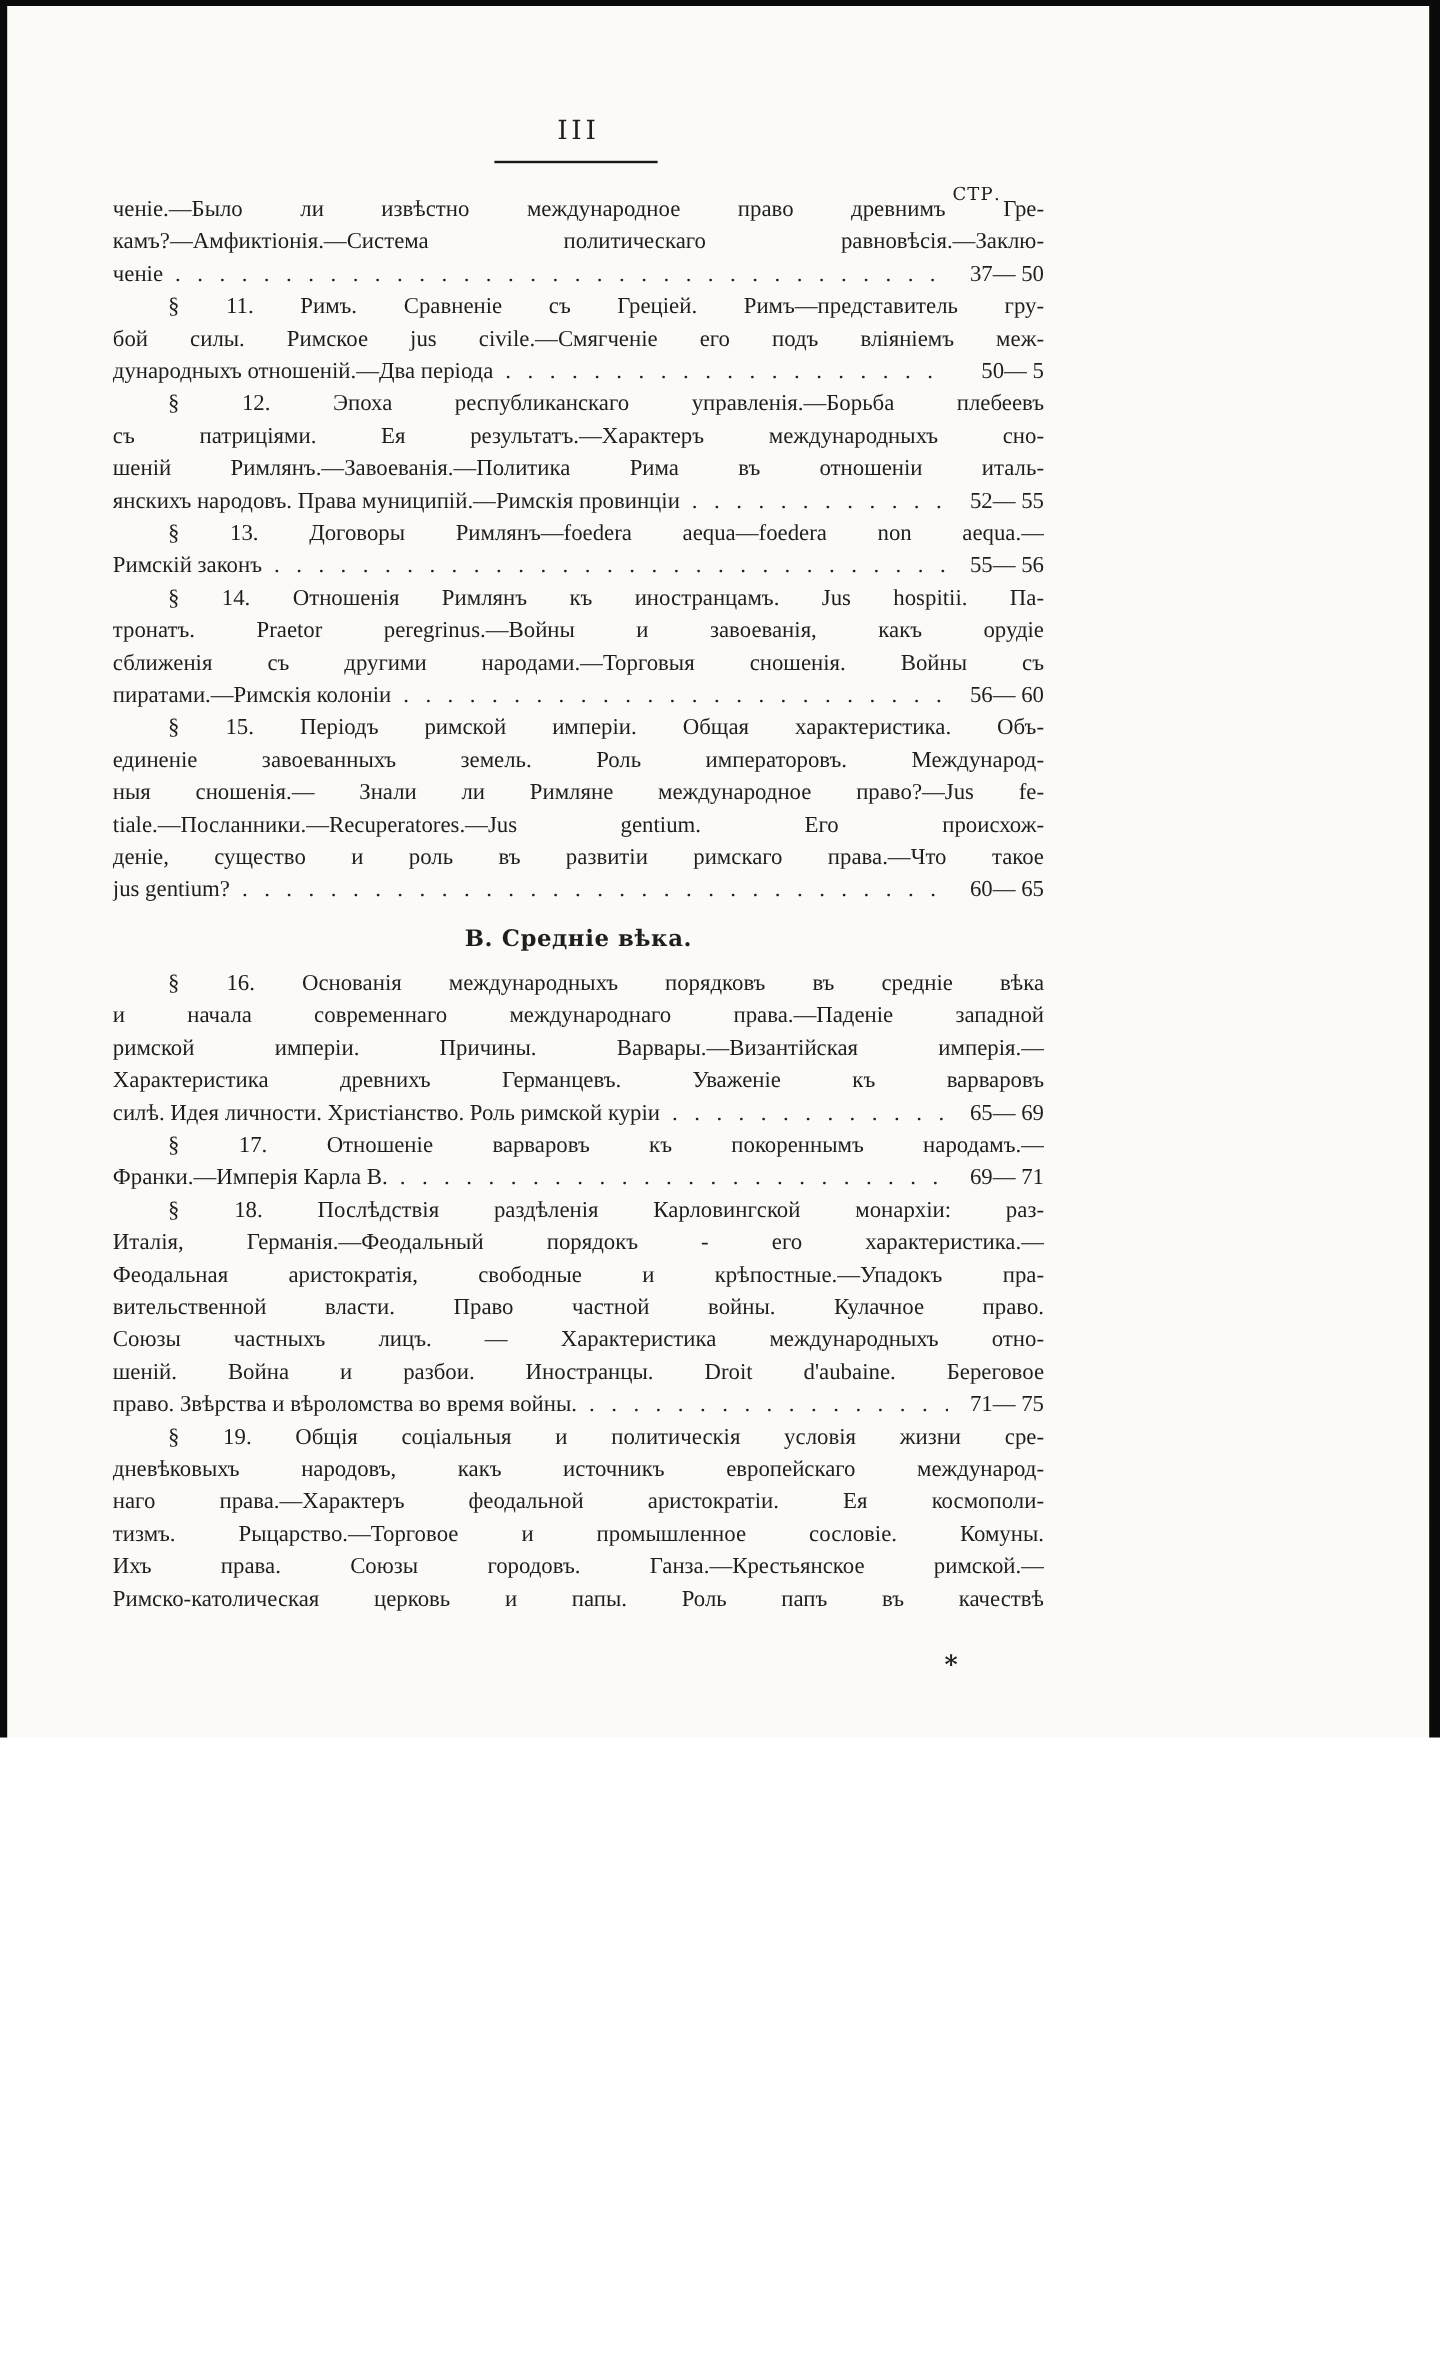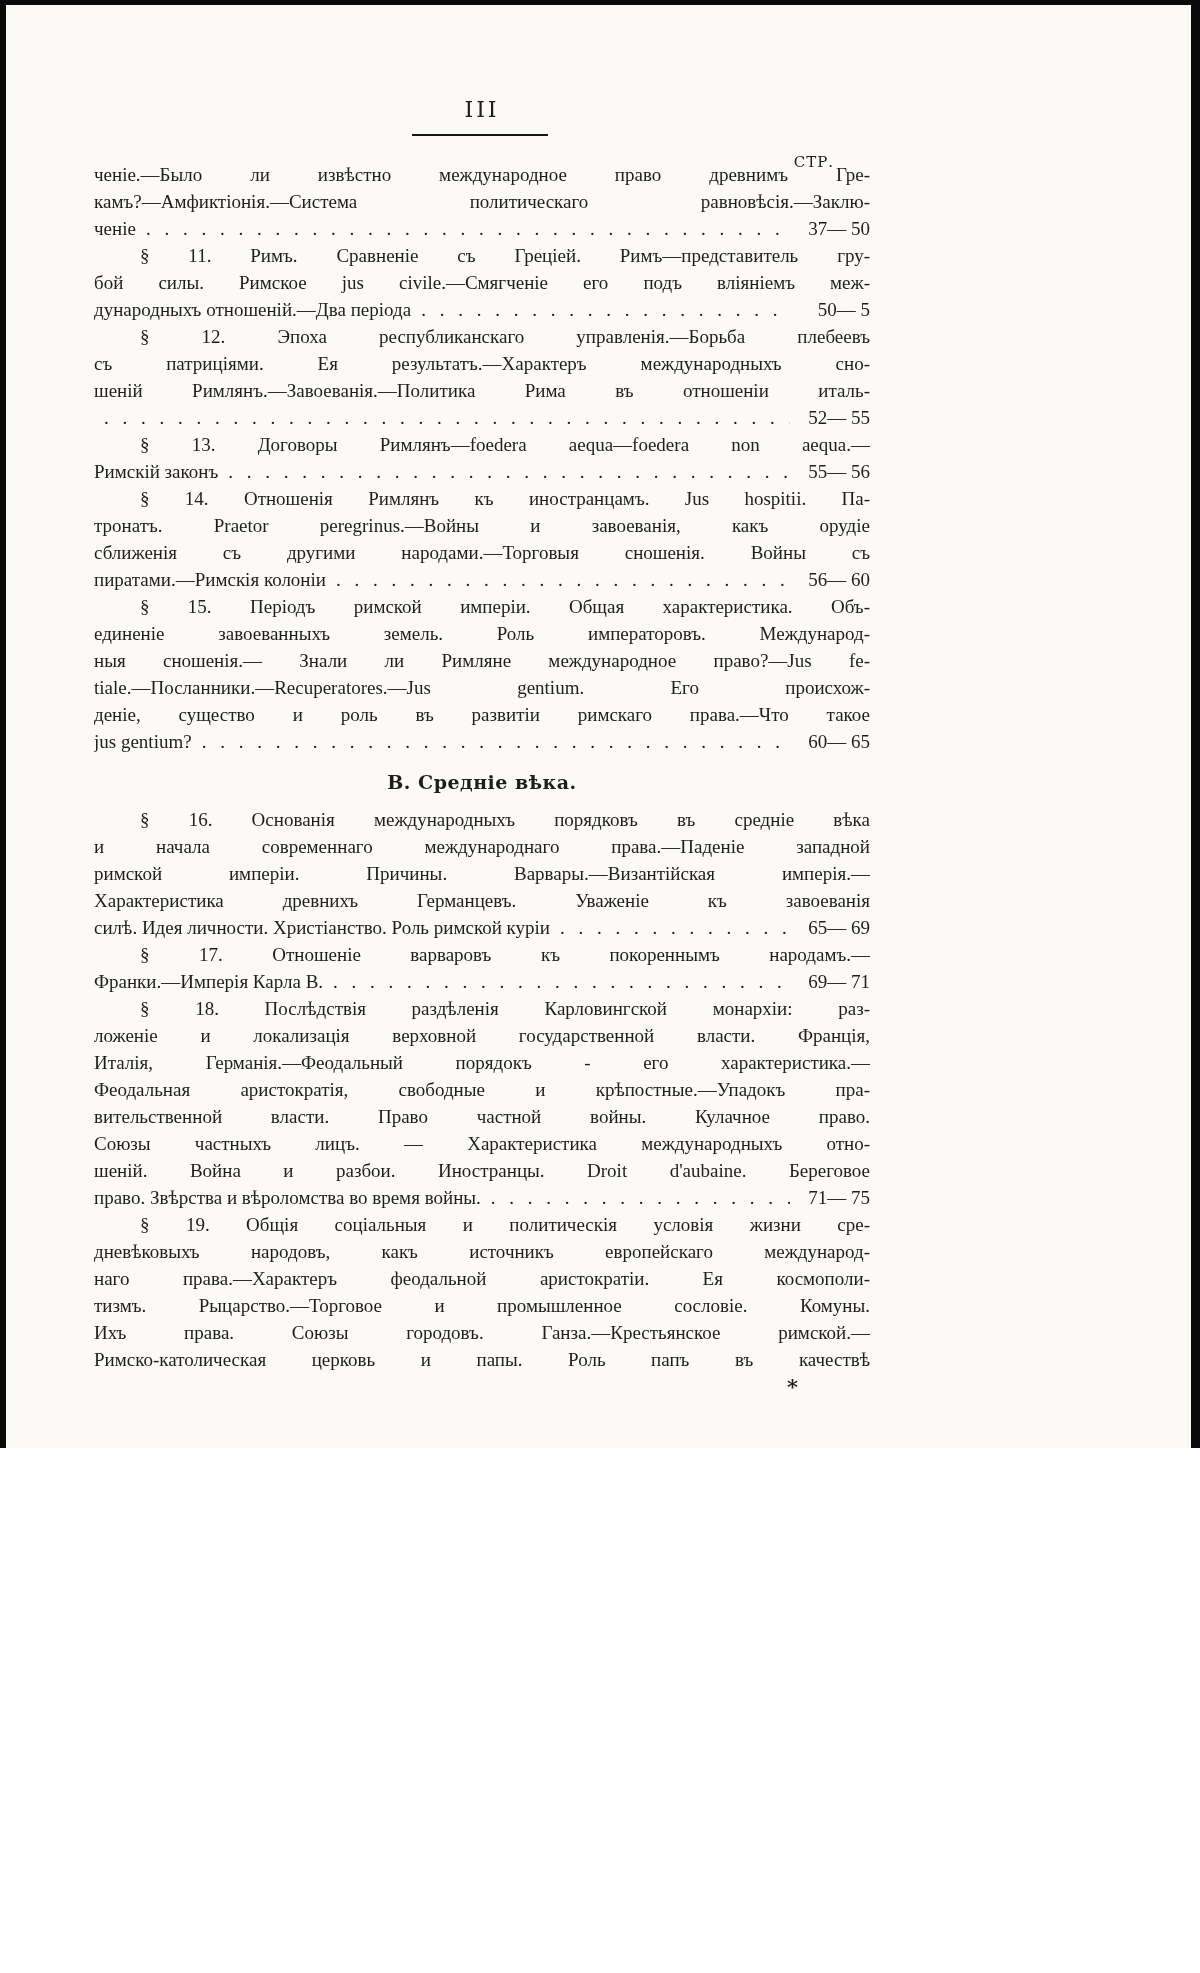--- a/index.html
+++ b/index.html
@@ -134,20 +134,21 @@
           <span class="lt">дународныхъ отношеній.—Два періода</span>
           <span class="leader">. . . . . . . . . . . . . . . . . . . . . . . . . . . . . . . . . . . . . . . . . . . . . . . . . . . . . . . . . . . . . . . . . . . . . . . . . . . . . . . .</span>
           <span class="pages">50— 5</span>
         </div>
       </div>
       <div class="entry">
         <div class="line first-indent">§ 12. Эпоха республиканскаго управленія.—Борьба плебеевъ</div>
         <div class="line">съ патриціями. Ея результатъ.—Характеръ международныхъ сно-</div>
         <div class="line">шеній Римлянъ.—Завоеванія.—Политика Рима въ отношеніи италь-</div>
         <div class="line leader-line">
+          <span class="lt">янскихъ народовъ. Права муниципій.—Римскія провинціи</span>
           <span class="leader">. . . . . . . . . . . . . . . . . . . . . . . . . . . . . . . . . . . . . . . . . . . . . . . . . . . . . . . . . . . . . . . . . . . . . . . . . . . . . . . .</span>
           <span class="pages">52— 55</span>
         </div>
       </div>
       <div class="entry">
         <div class="line first-indent">§ 13. Договоры Римлянъ—foedera aequa—foedera non aequa.—</div>
         <div class="line leader-line">
           <span class="lt">Римскій законъ</span>
           <span class="leader">. . . . . . . . . . . . . . . . . . . . . . . . . . . . . . . . . . . . . . . . . . . . . . . . . . . . . . . . . . . . . . . . . . . . . . . . . . . . . . . .</span>
           <span class="pages">55— 56</span>
@@ -173,38 +174,37 @@
           <span class="lt">jus gentium?</span>
           <span class="leader">. . . . . . . . . . . . . . . . . . . . . . . . . . . . . . . . . . . . . . . . . . . . . . . . . . . . . . . . . . . . . . . . . . . . . . . . . . . . . . . .</span>
           <span class="pages">60— 65</span>
         </div>
       </div>
       <div class="section-heading">В. Средніе вѣка.</div>
       <div class="entry">
         <div class="line first-indent">§ 16. Основанія международныхъ порядковъ въ средніе вѣка</div>
         <div class="line">и начала современнаго международнаго права.—Паденіе западной</div>
         <div class="line">римской имперіи. Причины. Варвары.—Византійская имперія.—</div>
-        <div class="line">Характеристика древнихъ Германцевъ. Уваженіе къ завоеванія</div>
+        <div class="line">Характеристика древнихъ Германцевъ. Уваженіе къ варваровъ</div>
         <div class="line leader-line">
           <span class="lt">силѣ. Идея личности. Христіанство. Роль римской куріи</span>
           <span class="leader">. . . . . . . . . . . . . . . . . . . . . . . . . . . . . . . . . . . . . . . . . . . . . . . . . . . . . . . . . . . . . . . . . . . . . . . . . . . . . . . .</span>
           <span class="pages">65— 69</span>
         </div>
       </div>
       <div class="entry">
         <div class="line first-indent">§ 17. Отношеніе варваровъ къ покореннымъ народамъ.—</div>
         <div class="line leader-line">
           <span class="lt">Франки.—Имперія Карла В.</span>
           <span class="leader">. . . . . . . . . . . . . . . . . . . . . . . . . . . . . . . . . . . . . . . . . . . . . . . . . . . . . . . . . . . . . . . . . . . . . . . . . . . . . . . .</span>
           <span class="pages">69— 71</span>
         </div>
       </div>
       <div class="entry">
         <div class="line first-indent">§ 18. Послѣдствія раздѣленія Карловингской монархіи: раз-</div>
-        <div class="line">ложеніе и локализація верховной государственной власти. Франція,</div>
         <div class="line">Италія, Германія.—Феодальный порядокъ - его характеристика.—</div>
         <div class="line">Феодальная аристократія, свободные и крѣпостные.—Упадокъ пра-</div>
         <div class="line">вительственной власти. Право частной войны. Кулачное право.</div>
         <div class="line">Союзы частныхъ лицъ. — Характеристика международныхъ отно-</div>
         <div class="line">шеній. Война и разбои. Иностранцы. Droit d'aubaine. Береговое</div>
         <div class="line leader-line">
           <span class="lt">право. Звѣрства и вѣроломства во время войны.</span>
           <span class="leader">. . . . . . . . . . . . . . . . . . . . . . . . . . . . . . . . . . . . . . . . . . . . . . . . . . . . . . . . . . . . . . . . . . . . . . . . . . . . . . . .</span>
           <span class="pages">71— 75</span>
         </div>

